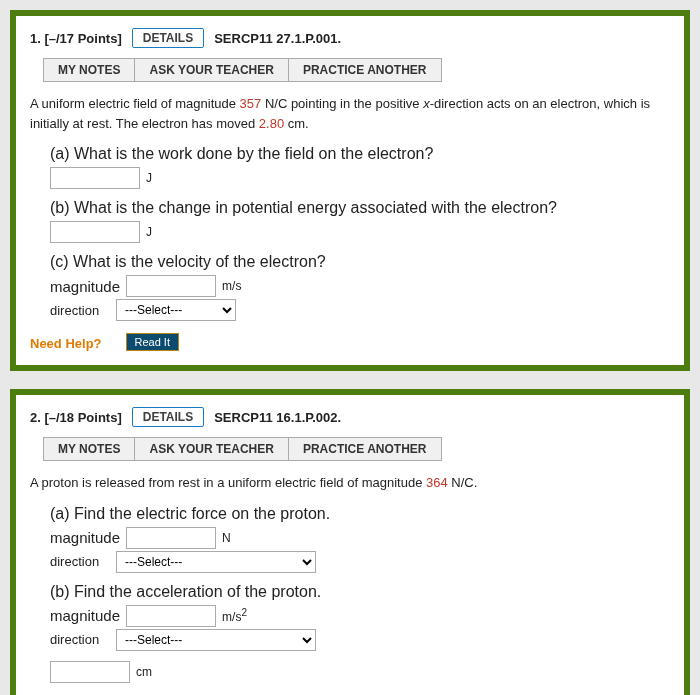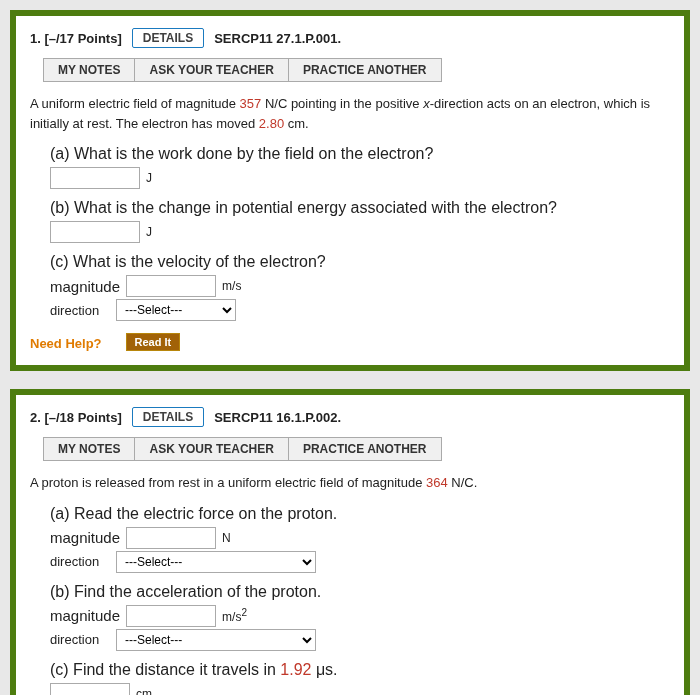--- a/index.html
+++ b/index.html
@@ -122,25 +122,25 @@
       display: flex;
       align-items: flex-end;
       gap: 24px;
     }
     .need-help-label {
       color: #e07b00;
       font-weight: bold;
       font-size: 13px;
     }
     .btn-read {
-      background: #a16207;
+      background: #0c4a6e;
       border: 1px solid #b8860b;
       color: #fff;
       font-size: 11px;
-      font-weight: bold;
+      font-weight: normal;
       padding: 2px 8px;
       cursor: pointer;
     }
     .unit-label {
       font-size: 12px;
     }
     .direction-row {
       display: flex;
       align-items: center;
       gap: 6px;
@@ -227,21 +227,21 @@
       <button class="btn-action">MY NOTES</button>
       <button class="btn-action">ASK YOUR TEACHER</button>
       <button class="btn-action">PRACTICE ANOTHER</button>
     </div>
 
     <div class="problem-text">
       A proton is released from rest in a uniform electric field of magnitude <span class="highlight">364</span> N/C.
     </div>
 
     <div class="part">
-      <div class="part-label">(a) Read the electric force on the proton.</div>
+      <div class="part-label">(a) Find the electric force on the proton.</div>
       <div class="input-row">
         <span class="magnitude-label">magnitude</span>
         <input class="input-box" type="text" style="">
         <span class="unit-label">N</span>
       </div>
       <div class="direction-row">
         <span class="direction-label">direction</span>
         <select class="select-direction-wide">
           <option>---Select---</option>
         </select>
@@ -257,23 +257,20 @@
       </div>
       <div class="direction-row">
         <span class="direction-label">direction</span>
         <select class="select-direction-wide">
           <option>---Select---</option>
         </select>
       </div>
     </div>
 
     <div class="part">
-      <div class="part-label">
-        (c) Find the distance it travels in <span class="highlight">1.92</span> μs.
-      </div>
       <div class="input-row">
         <input class="input-box-sm" type="text" style="">
         <span class="unit-label">cm</span>
       </div>
     </div>
 
     <div class="need-help">
       <span class="need-help-label">Need Help?</span>
       <button class="btn-read">Read It</button>
     </div>

